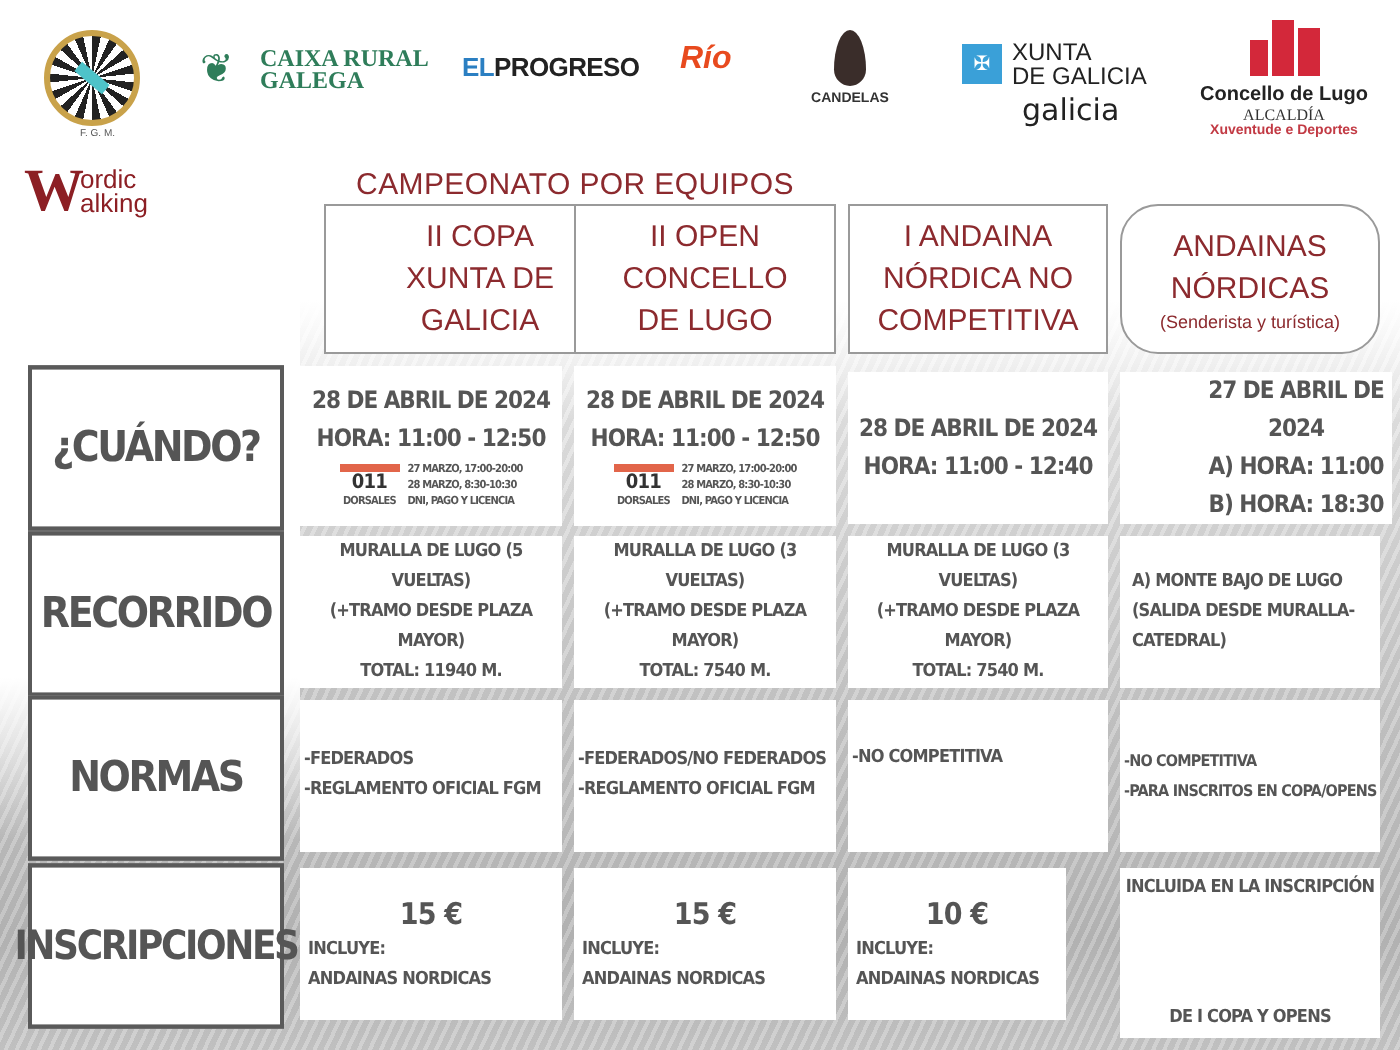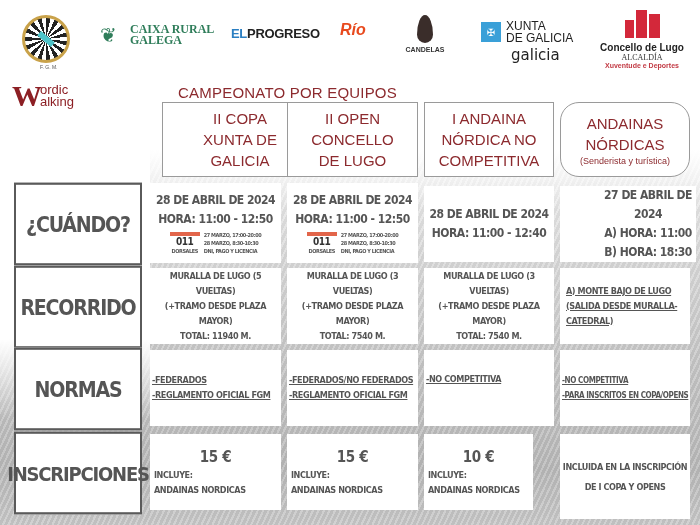--- a/index.html
+++ b/index.html
@@ -85,21 +85,21 @@
     font-size: 19px; letter-spacing: -1.2px; transform: scaleY(1.12);
   }
 
   
   .cell {
     position: absolute; background: #fff; color: #555;
     font-family: "DejaVu Sans Condensed", "DejaVu Sans", sans-serif; font-weight: bold;
     display: flex; flex-direction: column; justify-content: center; align-items: center;
     text-align: center; font-size: 9px; letter-spacing: -0.4px; line-height: 15px;
   }
-  .cell.left { align-items: flex-start; text-align: center; padding-left: 8px; text-decoration: underline; }
+  .cell.left { align-items: flex-start; text-align: center; padding-left: 8px; }
   .cell .big { font-size: 12px; line-height: 19px; letter-spacing: -0.5px; }
   .cell .price { font-size: 15px; line-height: 22px; }
   .cell .inc { align-self: flex-start; text-align: left; padding-left: 4px; }
 
   .dorsal { display: flex; align-items: center; margin-top: 2px; gap: 4px; }
   .dorsal .badge { display: flex; flex-direction: column; align-items: center; width: 30px; }
   .dorsal .bar { width: 30px; height: 4px; background: #e2654a; }
   .dorsal .num { font-size: 10px; color: #333; line-height: 12px; }
   .dorsal .lbl { font-size: 5.5px; line-height: 7px; color: #555; }
   .dorsal .info { font-size: 5.5px; line-height: 8px; text-align: left; color: #555; font-weight: bold; }
@@ -287,16 +287,16 @@
 <div class="cell" style="left:287px;top:434px;width:131px;height:76px;">
   <span class="price">15 €</span>
   <span class="inc">INCLUYE:</span>
   <span class="inc">ANDAINAS NORDICAS</span>
 </div>
 <div class="cell" style="left:424px;top:434px;width:109px;height:76px;">
   <span class="price">10 €</span>
   <span class="inc">INCLUYE:</span>
   <span class="inc">ANDAINAS NORDICAS</span>
 </div>
-<div class="cell" style="left:560px;top:434px;width:130px;height:85px;line-height:20px;">
+<div class="cell" style="left:560px;top:434px;width:130px;height:85px;line-height:20px;justify-content:space-between;">
   <span>INCLUIDA EN LA INSCRIPCIÓN</span>
   <span>DE I COPA Y OPENS</span>
 </div>
 
 </body></html>

